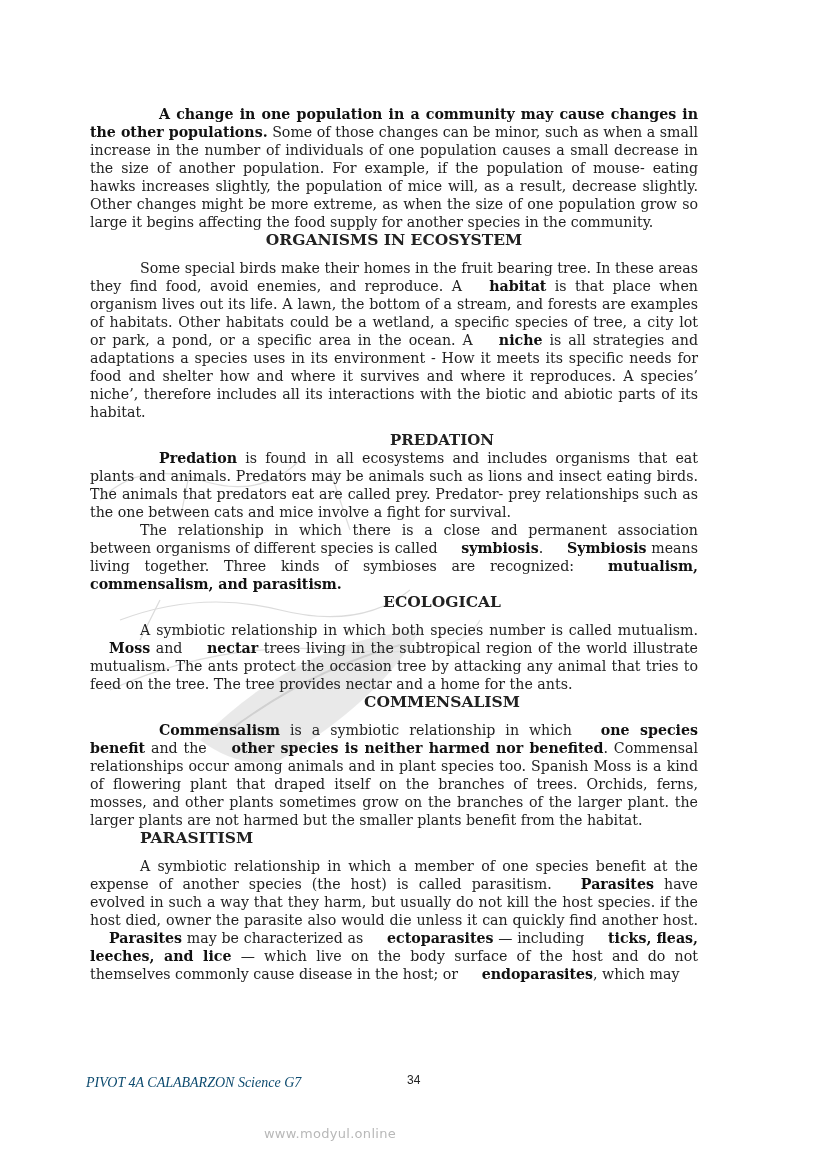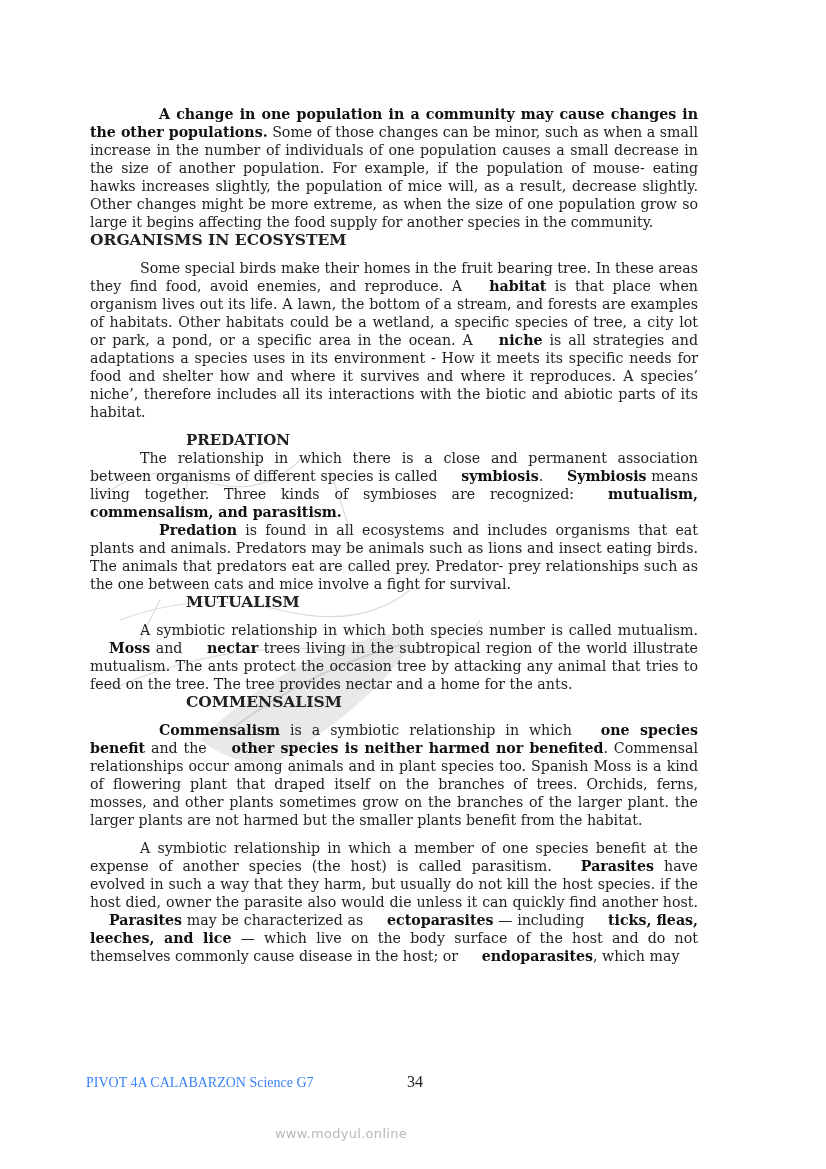--- a/index.html
+++ b/index.html
@@ -12,35 +12,35 @@
   .watermark {
     position: absolute; left: 80px; top: 440px; width: 420px; height: 360px;
     pointer-events: none; opacity: 0.35;
   }
   .content {
     position: absolute; left: 90px; top: 105px; width: 608px;
     font-size: 14.2px; line-height: 18px; text-align: justify;
   }
   .content p { margin: 0; }
   .indent { text-indent: 50px; }
-  .h-center { font-weight: bold; font-size: 15px; margin: 0; line-height: 18px; }
+  .h-center { text-align: center; font-weight: bold; font-size: 15px; margin: 0; line-height: 18px; }
   .h-center.big { font-size: 15.5px; }
   .h-left { font-weight: bold; font-size: 15.5px; margin: 0 0 0 50px; line-height: 18px; }
   .gap-m { height: 10px; }
   b { font-weight: bold; color: #111; margin-left: 19px; }
   .footer-left {
     position: absolute; left: 86px; top: 1075px;
-    font-family: "Liberation Serif", serif; font-size: 14px; color: #3b82f6;
+    font-family: "Liberation Serif", serif; font-style: italic; font-size: 14px; color: #0c4a6e;
   }
   .footer-page {
     position: absolute; left: 407px; top: 1073px;
-    font-family: Liberation Serif, serif; font-size: 16px; color: #222;
+    font-family: Liberation Sans, sans-serif; font-size: 12px; color: #222;
   }
   .footer-site {
-    position: absolute; left: 11px; width: 660px; top: 1126px; text-align: center;
+    position: absolute; left: 0; width: 660px; top: 1126px; text-align: center;
     font-family: "DejaVu Sans", sans-serif; font-size: 13px; color: #b8b8b8; letter-spacing: 0.3px;
   }
 </style>
 </head>
 <body>
 
 <div class="page">
 
   <svg class="watermark" viewBox="0 0 420 360">
     <g fill="none" stroke="#9a9a9a" stroke-width="1.2">
@@ -60,34 +60,35 @@
     <p class="indent"><b>A change in one population in a community may cause changes in the other populations.</b><span> Some of those changes can be minor, such as when a small increase in the number of individuals of one population causes a small decrease in the size of another population. For example, if the population of mouse- eating hawks increases slightly, the population of mice will, as a result, decrease slightly. Other changes might be more extreme, as when the size of one population grow so large it begins affecting the food supply for another species in the community.</span></p>
 
     <h2 class="h-center big">ORGANISMS IN ECOSYSTEM</h2>
     <div class="gap-m"></div>
 
     <p class="indent"><span>Some special birds make their homes in the fruit bearing tree. In these areas they find food, avoid enemies, and reproduce. A </span><b>habitat</b><span> is that place when organism lives out its life. A lawn, the bottom of a stream, and forests are examples of habitats. Other habitats could be a wetland, a specific species of tree, a city lot or park, a pond, or a specific area in the ocean. A </span><b>niche</b><span> is all strategies and adaptations a species uses in its environment - How it meets its specific needs for food and shelter how and where it survives and where it reproduces. A species’ niche’, therefore includes all its interactions with the biotic and abiotic parts of its habitat.</span></p>
 
     <div class="gap-m"></div>
     <h3 class="h-center" style="padding-left:96px">PREDATION</h3>
 
+    <p class="indent"><b>Predation</b><span> is found in all ecosystems and includes organisms that eat plants and animals. Predators may be animals such as lions and insect eating birds. The animals that predators eat are called prey. Predator- prey relationships such as the one between cats and mice involve a fight for survival.</span></p>
+
     <p class="indent"><span>The relationship in which there is a close and permanent association between organisms of different species is called </span><b>symbiosis</b><span>. </span><b>Symbiosis</b><span> means living together. Three kinds of symbioses are recognized: </span><b>mutualism, commensalism, and parasitism.</b></p>
 
-    <p class="indent"><b>Predation</b><span> is found in all ecosystems and includes organisms that eat plants and animals. Predators may be animals such as lions and insect eating birds. The animals that predators eat are called prey. Predator- prey relationships such as the one between cats and mice involve a fight for survival.</span></p>
-
-    <h2 class="h-center big" style="padding-left:96px">MUTUALISM</h2>
+    <h2 class="h-center big" style="padding-left:96px">ECOLOGICAL</h2>
     <div class="gap-m"></div>
 
     <p class="indent"><span>A symbiotic relationship in which both species number is called mutualism. </span><b>Moss</b><span> and </span><b>nectar</b><span> trees living in the subtropical region of the world illustrate mutualism. The ants protect the occasion tree by attacking any animal that tries to feed on the tree. The tree provides nectar and a home for the ants.</span></p>
 
     <h2 class="h-center big" style="padding-left:96px">COMMENSALISM</h2>
     <div class="gap-m"></div>
 
     <p class="indent"><b>Commensalism</b><span> is a symbiotic relationship in which </span><b>one species benefit</b><span> and the </span><b>other species is neither harmed nor benefited</b><span>. Commensal relationships occur among animals and in plant species too. Spanish Moss is a kind of flowering plant that draped itself on the branches of trees. Orchids, ferns, mosses, and other plants sometimes grow on the branches of the larger plant. the larger plants are not harmed but the smaller plants benefit from the habitat.</span></p>
 
+    <h2 class="h-left">PARASITISM</h2>
     <div class="gap-m"></div>
 
     <p class="indent"><span>A symbiotic relationship in which a member of one species benefit at the expense of another species (the host) is called parasitism. </span><b>Parasites</b><span> have evolved in such a way that they harm, but usually do not kill the host species. if the host died, owner the parasite also would die unless it can quickly find another host. </span><b>Parasites</b><span> may be characterized as </span><b>ectoparasites</b><span> — including </span><b>ticks, fleas, leeches, and lice</b><span> — which live on the body surface of the host and do not themselves commonly cause disease in the host; or </span><b>endoparasites</b><span>, which may</span></p>
   </div>
 
   <div class="footer-left">PIVOT 4A CALABARZON Science G7</div>
   <div class="footer-page">34</div>
   <div class="footer-site">www.modyul.online</div>
 </div>
 

